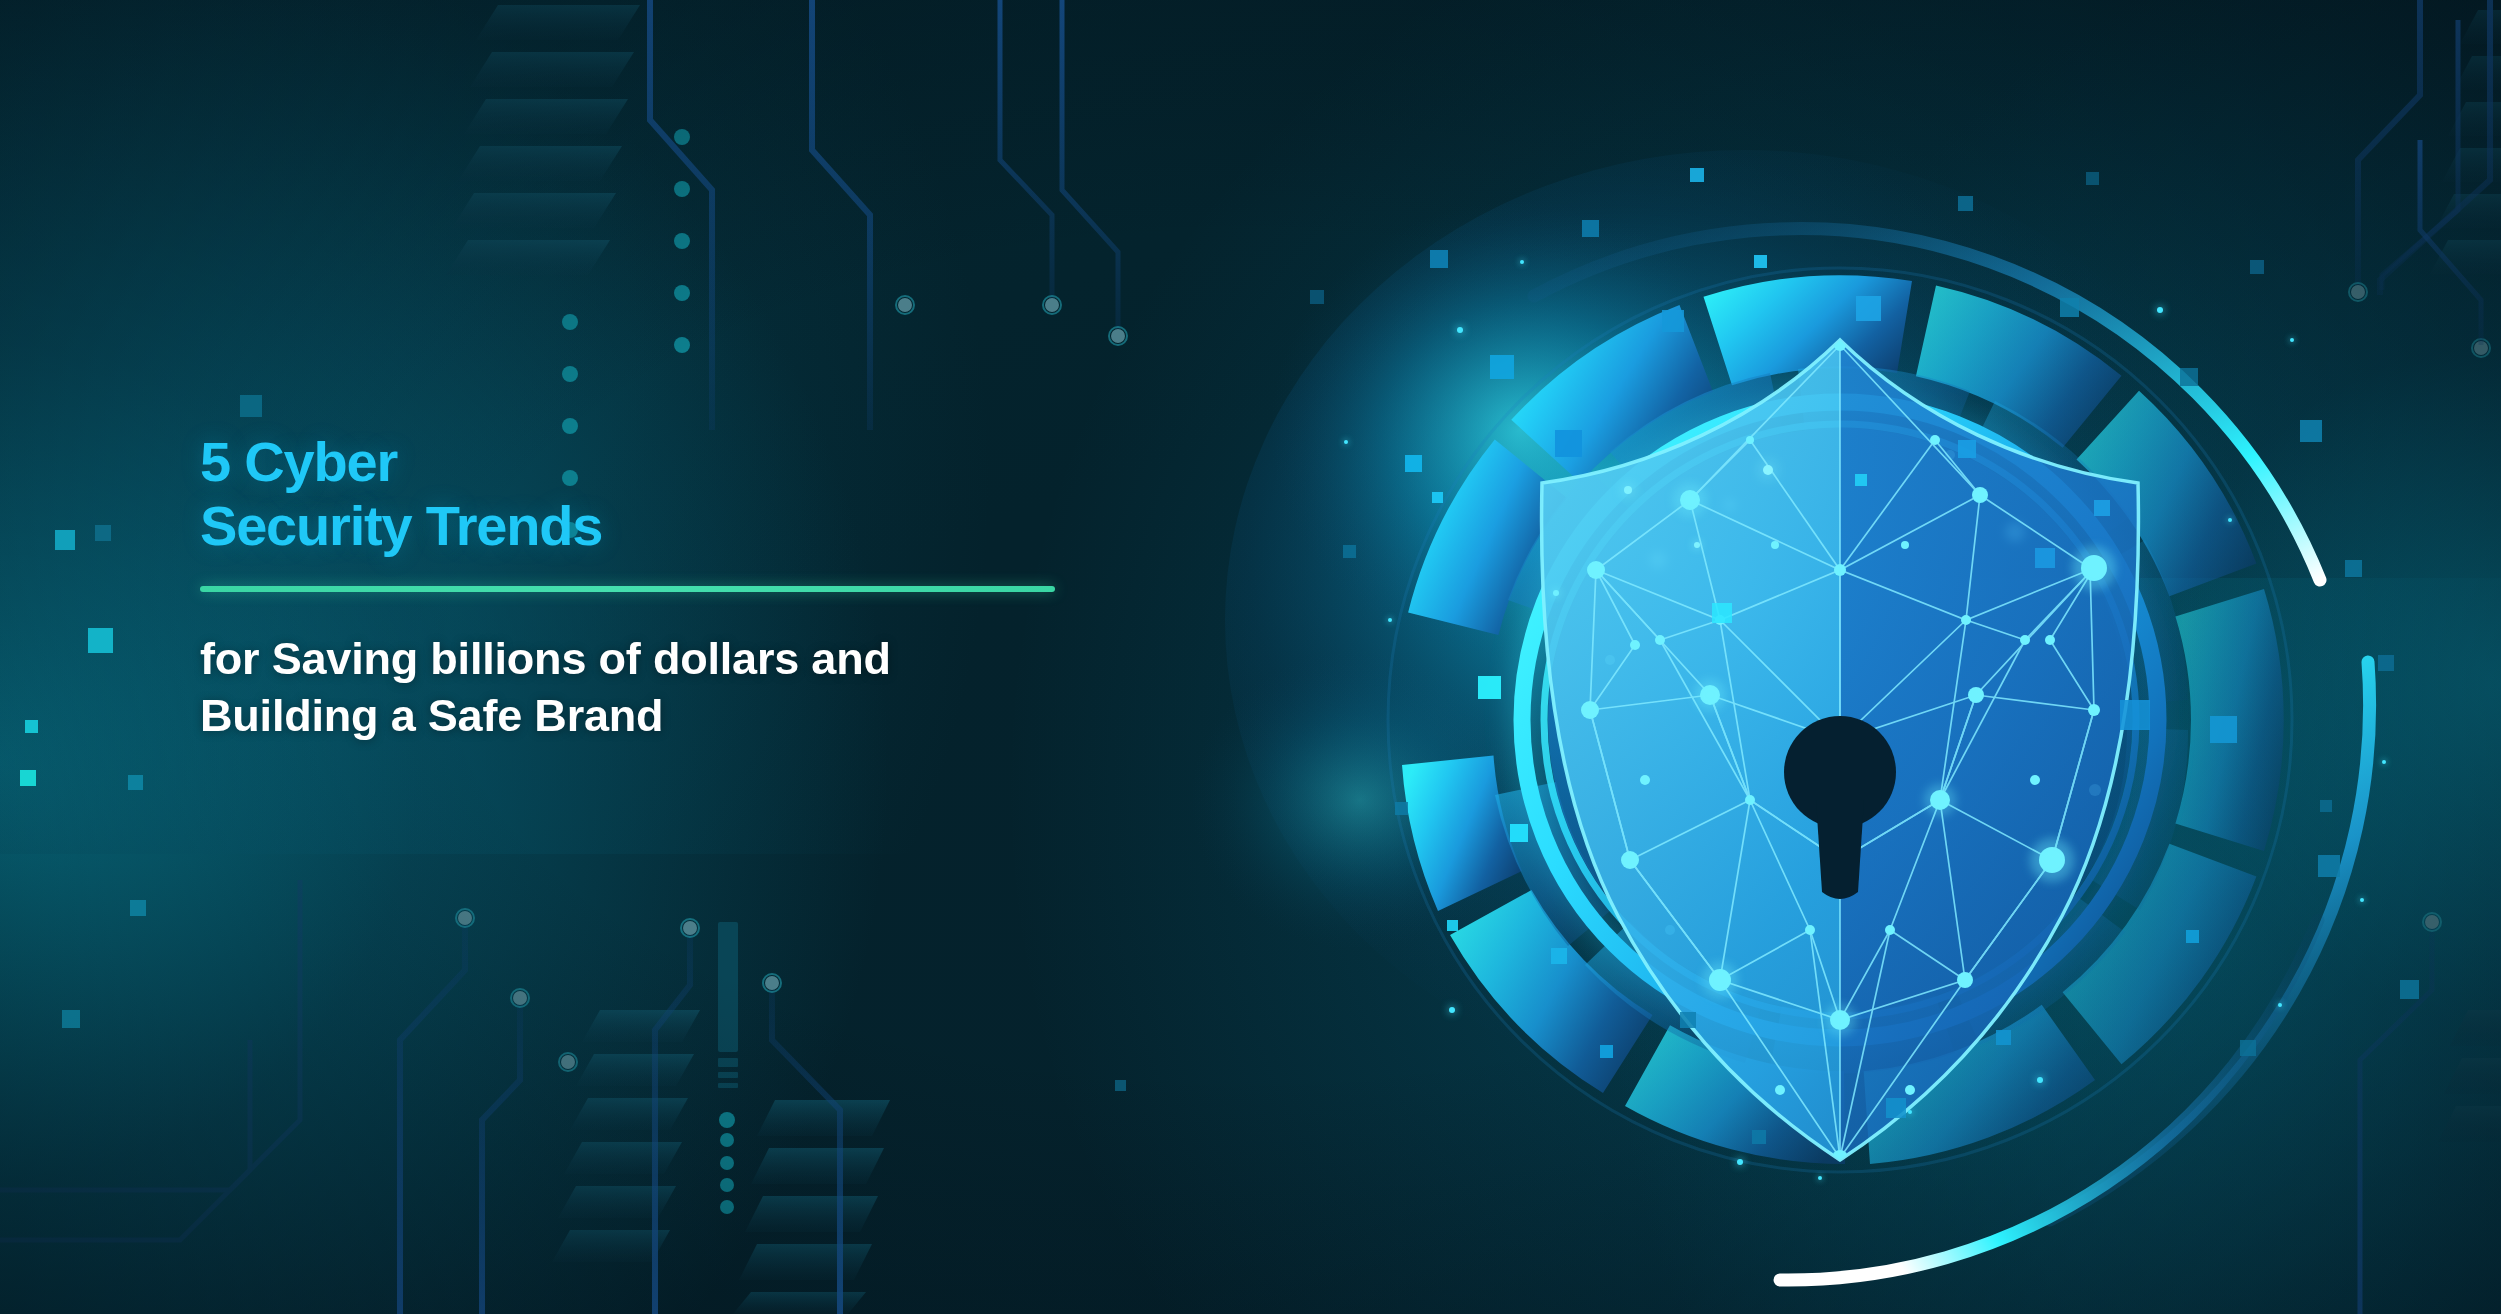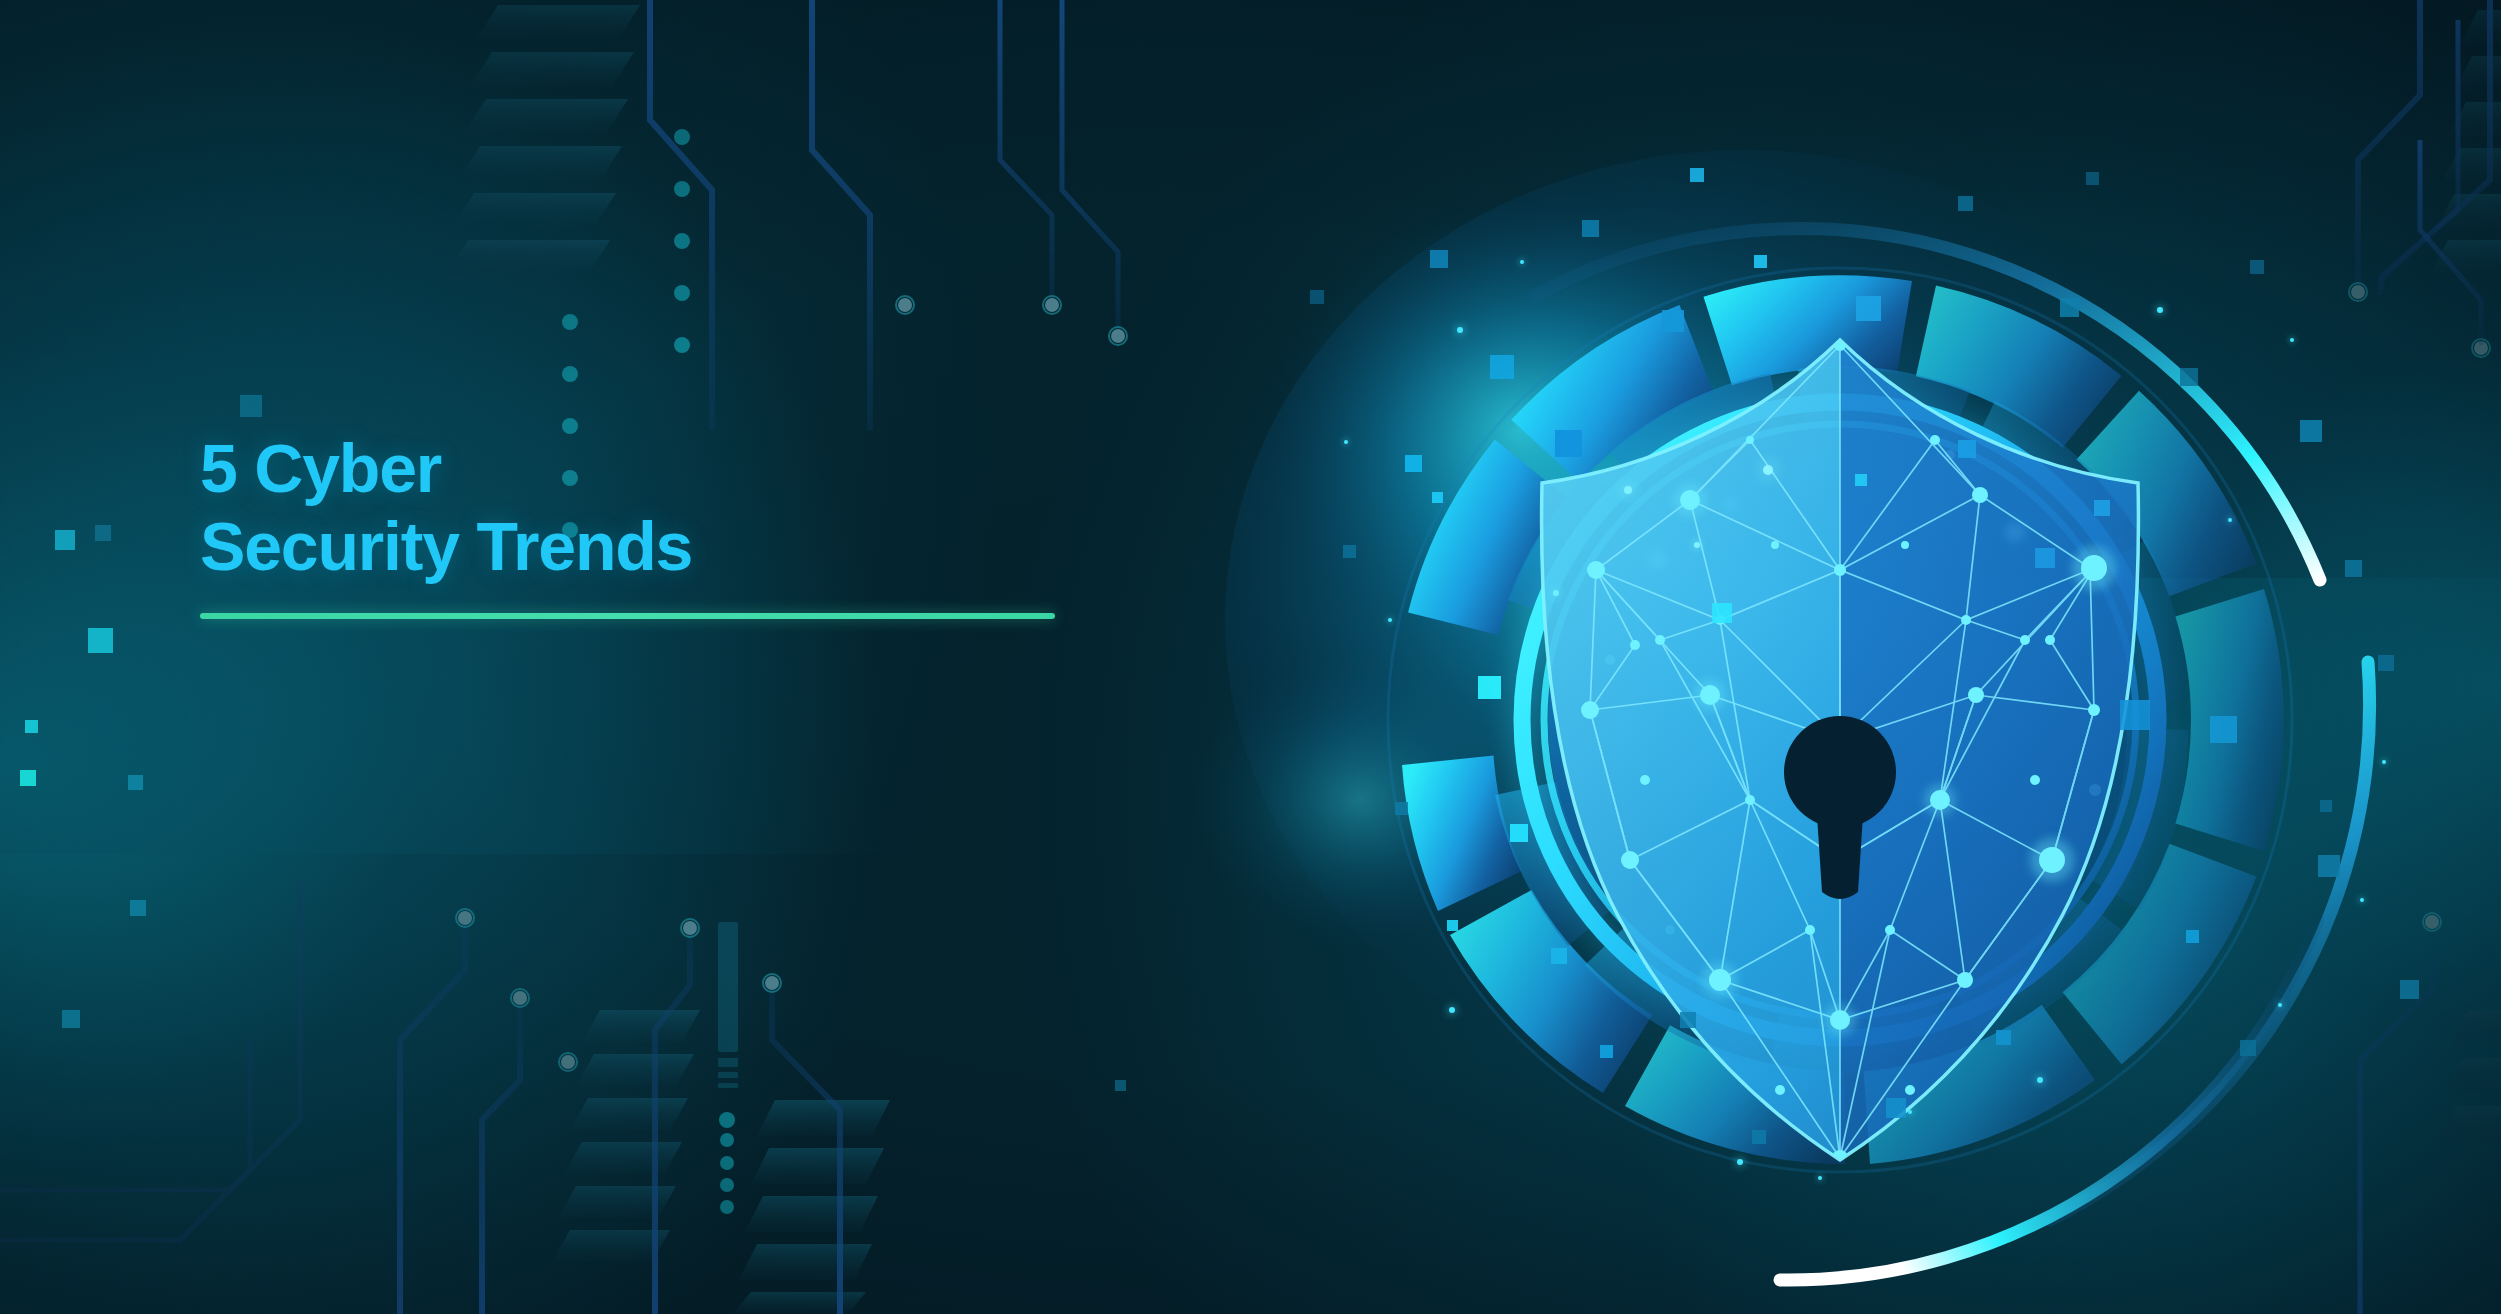--- a/index.html
+++ b/index.html
@@ -49,21 +49,21 @@
   .circuit-layer svg{ position:absolute; inset:0; width:100%; height:100%; }
 
   
   .text-block{
     position:absolute;
     left:200px; top:430px;
     width:1000px;
     z-index:40;
   }
   .headline{
-    font-size:68px;
+    font-size:56px;
     font-weight:700;
     line-height:1.14;
     letter-spacing:-1.2px;
     color:#1fc8f7;
     text-shadow:0 0 22px rgba(18,170,215,.30);
     white-space:pre-line;
   }
   .divider{
     margin-top:28px;
     width:855px; height:6px;
@@ -586,16 +586,18 @@
       <div class="sq" style="left:1908px;top:1110px;width:4px;height:4px;background:#43e6ff;border-radius:50%;box-shadow:0 0 6px #43e6ff;"></div>
       <div class="sq" style="left:1344px;top:440px;width:4px;height:4px;background:#43e6ff;border-radius:50%;box-shadow:0 0 6px #43e6ff;"></div>
       <div class="sq" style="left:2382px;top:760px;width:4px;height:4px;background:#43e6ff;border-radius:50%;box-shadow:0 0 6px #43e6ff;"></div>
       <div class="sq" style="left:2360px;top:898px;width:4px;height:4px;background:#43e6ff;border-radius:50%;box-shadow:0 0 6px #43e6ff;"></div>
     </div>
 
   <div class="text-block">
     <h1 class="headline">5 Cyber
 Security Trends</h1>
     <div class="divider"></div>
+    <p class="subhead">for Saving billions of dollars and
+Building a Safe Brand</p>
   </div>
 
   <div class="bg-vignette"></div>
 </div>
 
 </body></html>

